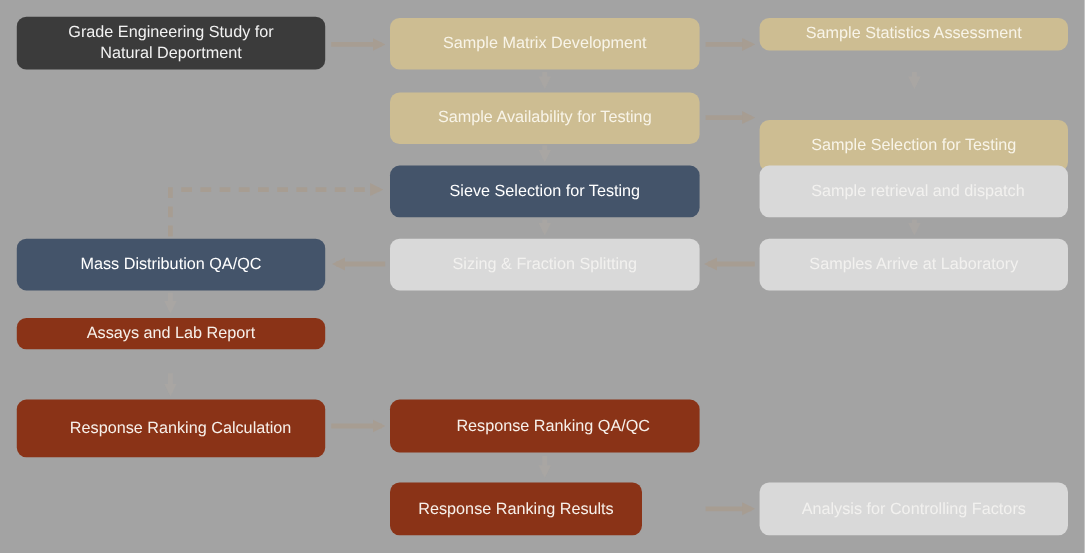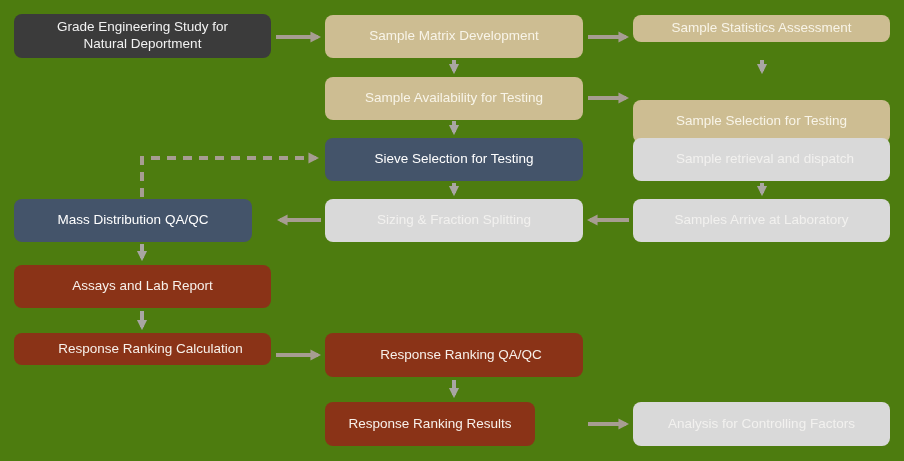--- a/index.html
+++ b/index.html
@@ -1,19 +1,19 @@
 <!DOCTYPE html>
 <html style="--charcoal: #3b3b3b; --tan: #cdbd92; --navy: #44546a; --brick: #8a3317; --gray: #d9d9d9; --arrow: #a79d92; --arrow_gray: #a9a6a3;"><head>
 <meta charset="utf-8">
 <style>
   html,body{margin:0;padding:0;background:#ffffff;}
   #canvas{
     position:relative;
     width:904px;height:461px;
-    background:#4d7c0f;
+    background:#a3a3a3;
     font-family:"Liberation Sans", sans-serif;
     overflow:hidden;
   }
   #arrow-layer{position:absolute;left:0;top:0;width:904px;height:461px;}
   .edge-h{stroke:var(--arrow);stroke-width:4;fill:none;}
   .edge-v{stroke:var(--arrow_gray);stroke-width:4;fill:none;}
   .edge-dashed{stroke:var(--arrow);stroke-width:4;fill:none;stroke-dasharray:9 7;}
   .node{
     position:absolute;
     border-radius:8px;
@@ -89,37 +89,37 @@
   </div>
 
   <div class="node" style="left:325px;top:138px;width:258px;height:43px;" data-type="navy">
     <span class="lbl">Sieve Selection for Testing</span>
   </div>
 
   <div class="node" style="left:633px;top:138px;width:257px;height:43px;padding-left:15px;" data-type="gray">
     <span class="lbl">Sample retrieval and dispatch</span>
   </div>
 
-  <div class="node" style="left:14px;top:199px;width:238px;height:43px;" data-type="navy">
+  <div class="node" style="left:14px;top:199px;width:257px;height:43px;" data-type="navy">
     <span class="lbl">Mass Distribution QA/QC</span>
   </div>
 
   <div class="node" style="left:325px;top:199px;width:258px;height:43px;" data-type="gray">
     <span class="lbl">Sizing &amp; Fraction Splitting</span>
   </div>
 
   <div class="node" style="left:633px;top:199px;width:257px;height:43px;" data-type="gray">
     <span class="lbl">Samples Arrive at Laboratory</span>
   </div>
 
-  <div class="node" style="left:14px;top:265px;width:257px;height:43px;" data-type="brick">
+  <div class="node" style="left:14px;top:265px;width:257px;height:26px;" data-type="brick">
     <span class="lbl">Assays and Lab Report</span>
   </div>
 
-  <div class="node" style="left:14px;top:333px;width:257px;height:32px;padding-left:24px;" data-type="brick">
+  <div class="node" style="left:14px;top:333px;width:257px;height:48px;padding-left:24px;" data-type="brick">
     <span class="lbl">Response Ranking Calculation</span>
   </div>
 
   <div class="node" style="left:325px;top:333px;width:258px;height:44px;padding-left:22px;" data-type="brick">
     <span class="lbl">Response Ranking QA/QC</span>
   </div>
 
   <div class="node" style="left:325px;top:402px;width:210px;height:44px;" data-type="brick">
     <span class="lbl">Response Ranking Results</span>
   </div>

